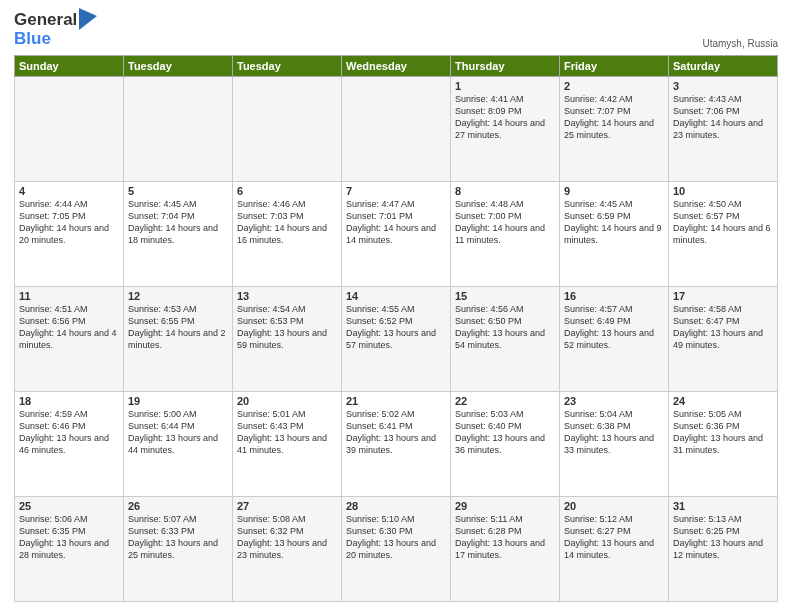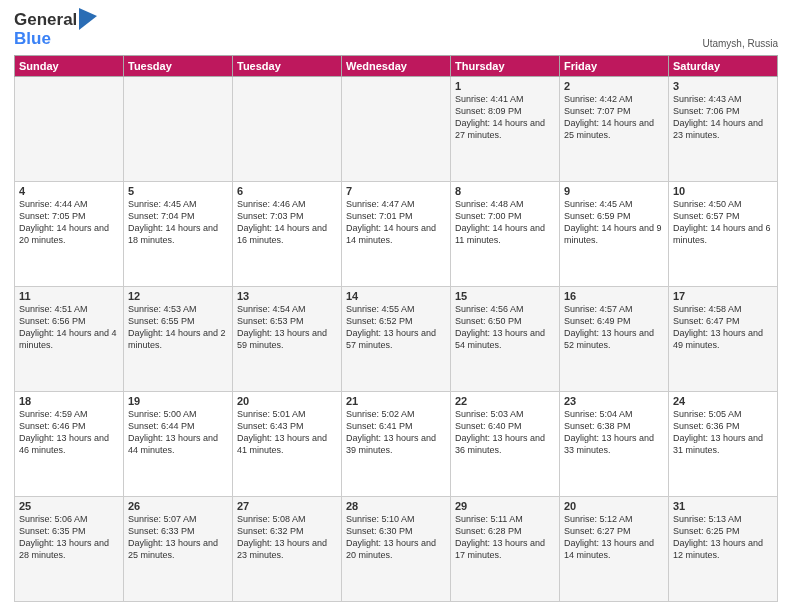--- a/index.html
+++ b/index.html
@@ -61,21 +61,21 @@
       font-size: 10px;
       color: #555;
     }
     .calendar {
       flex: 1;
       border-collapse: collapse;
       width: 100%;
       table-layout: fixed;
     }
     .calendar th {
-      background: #be185d;
+      background: #4d7c0f;
       color: #fff;
       font-size: 11px;
       font-weight: bold;
       padding: 4px 4px;
       text-align: left;
       border: 1px solid #aaa;
     }
     .calendar td {
       border: 1px solid #ccc;
       vertical-align: top;

